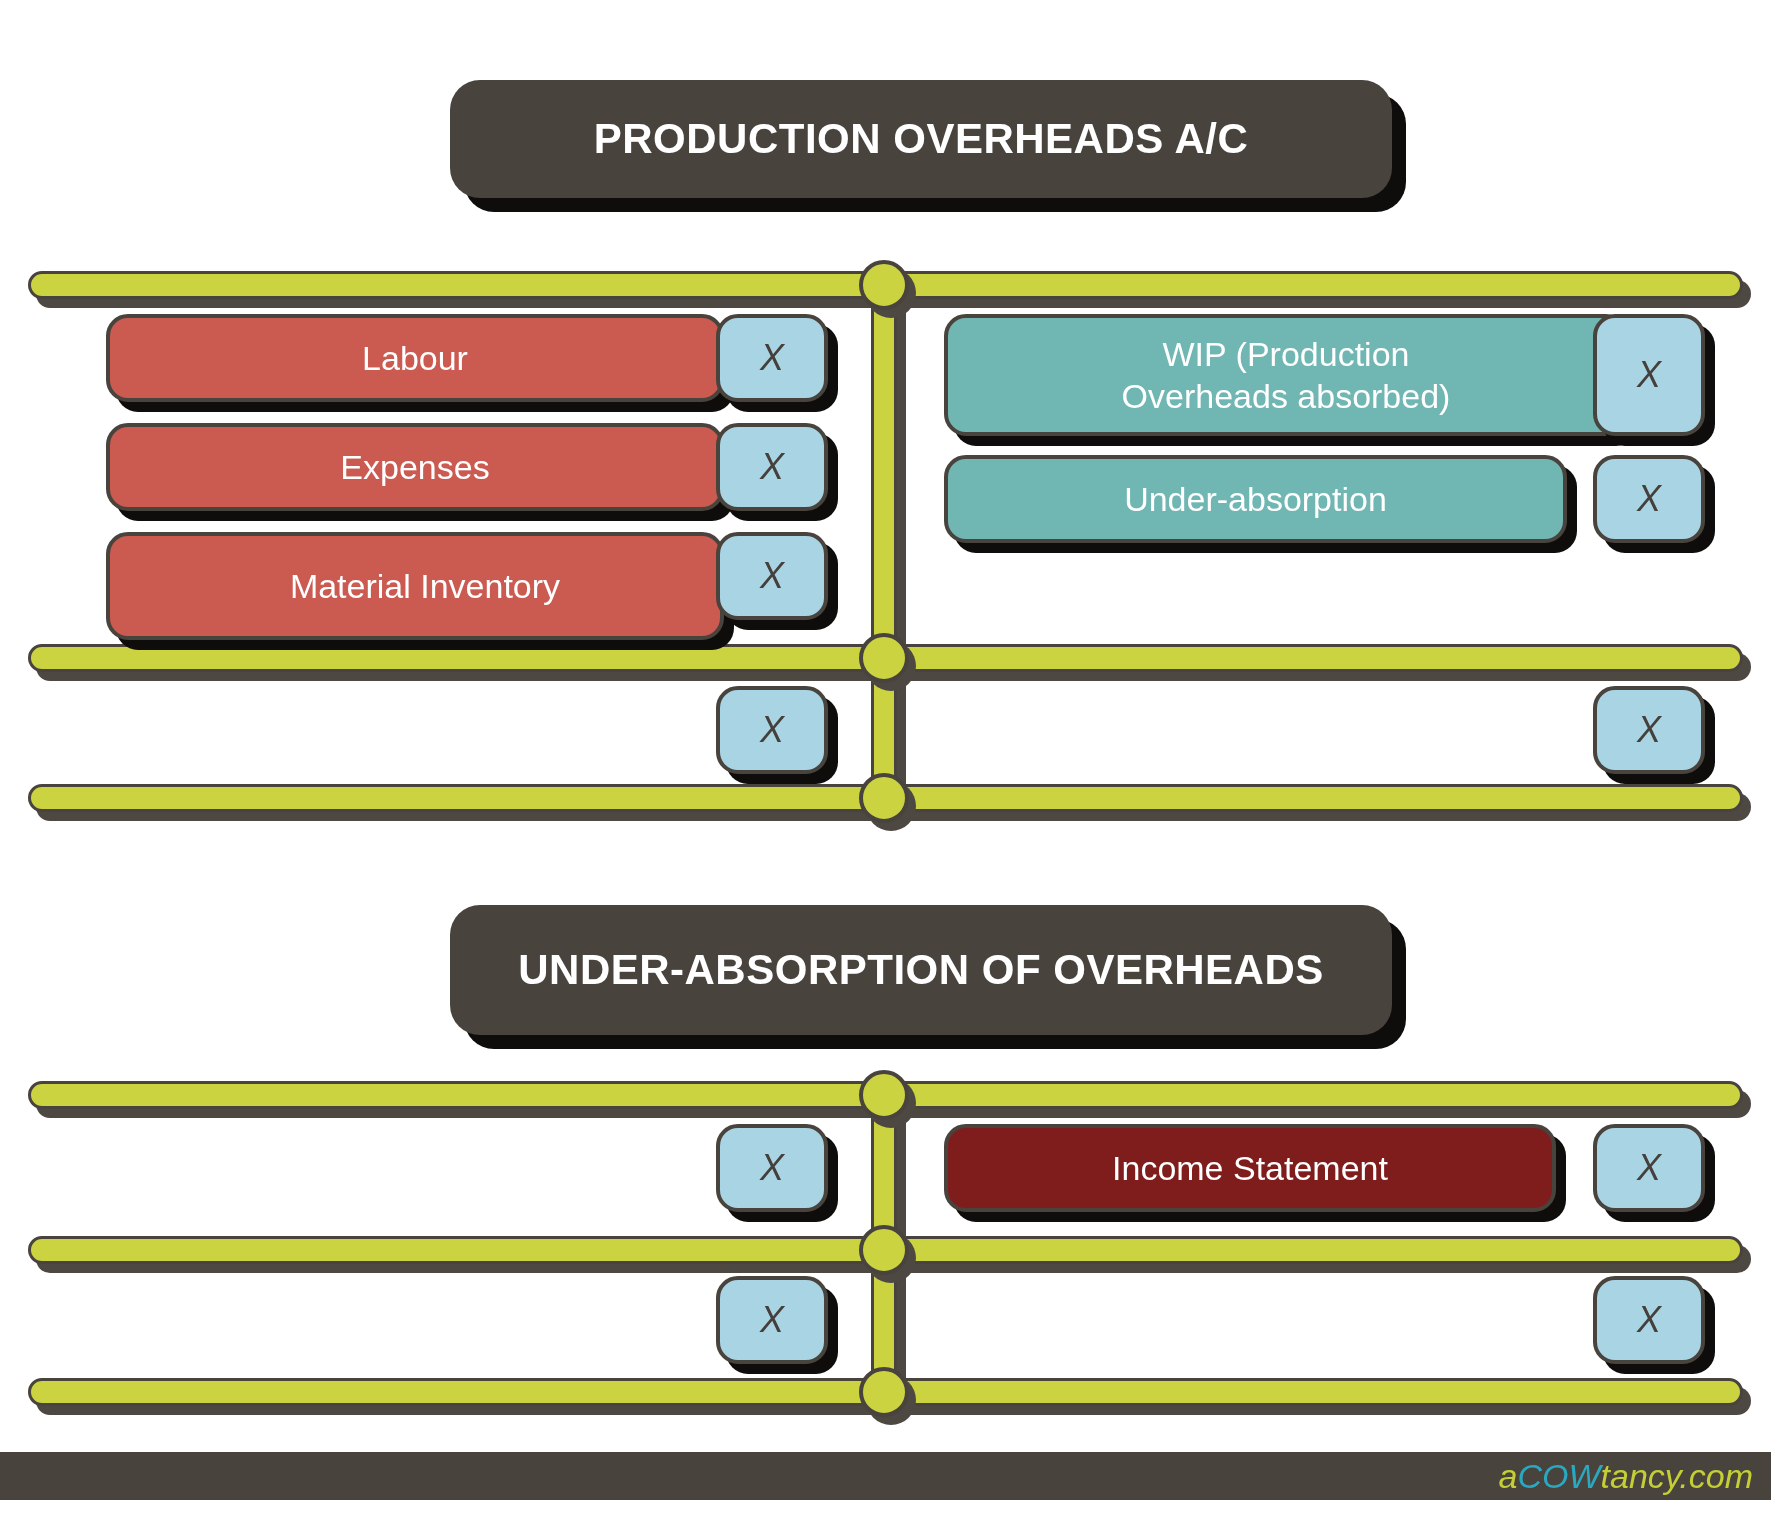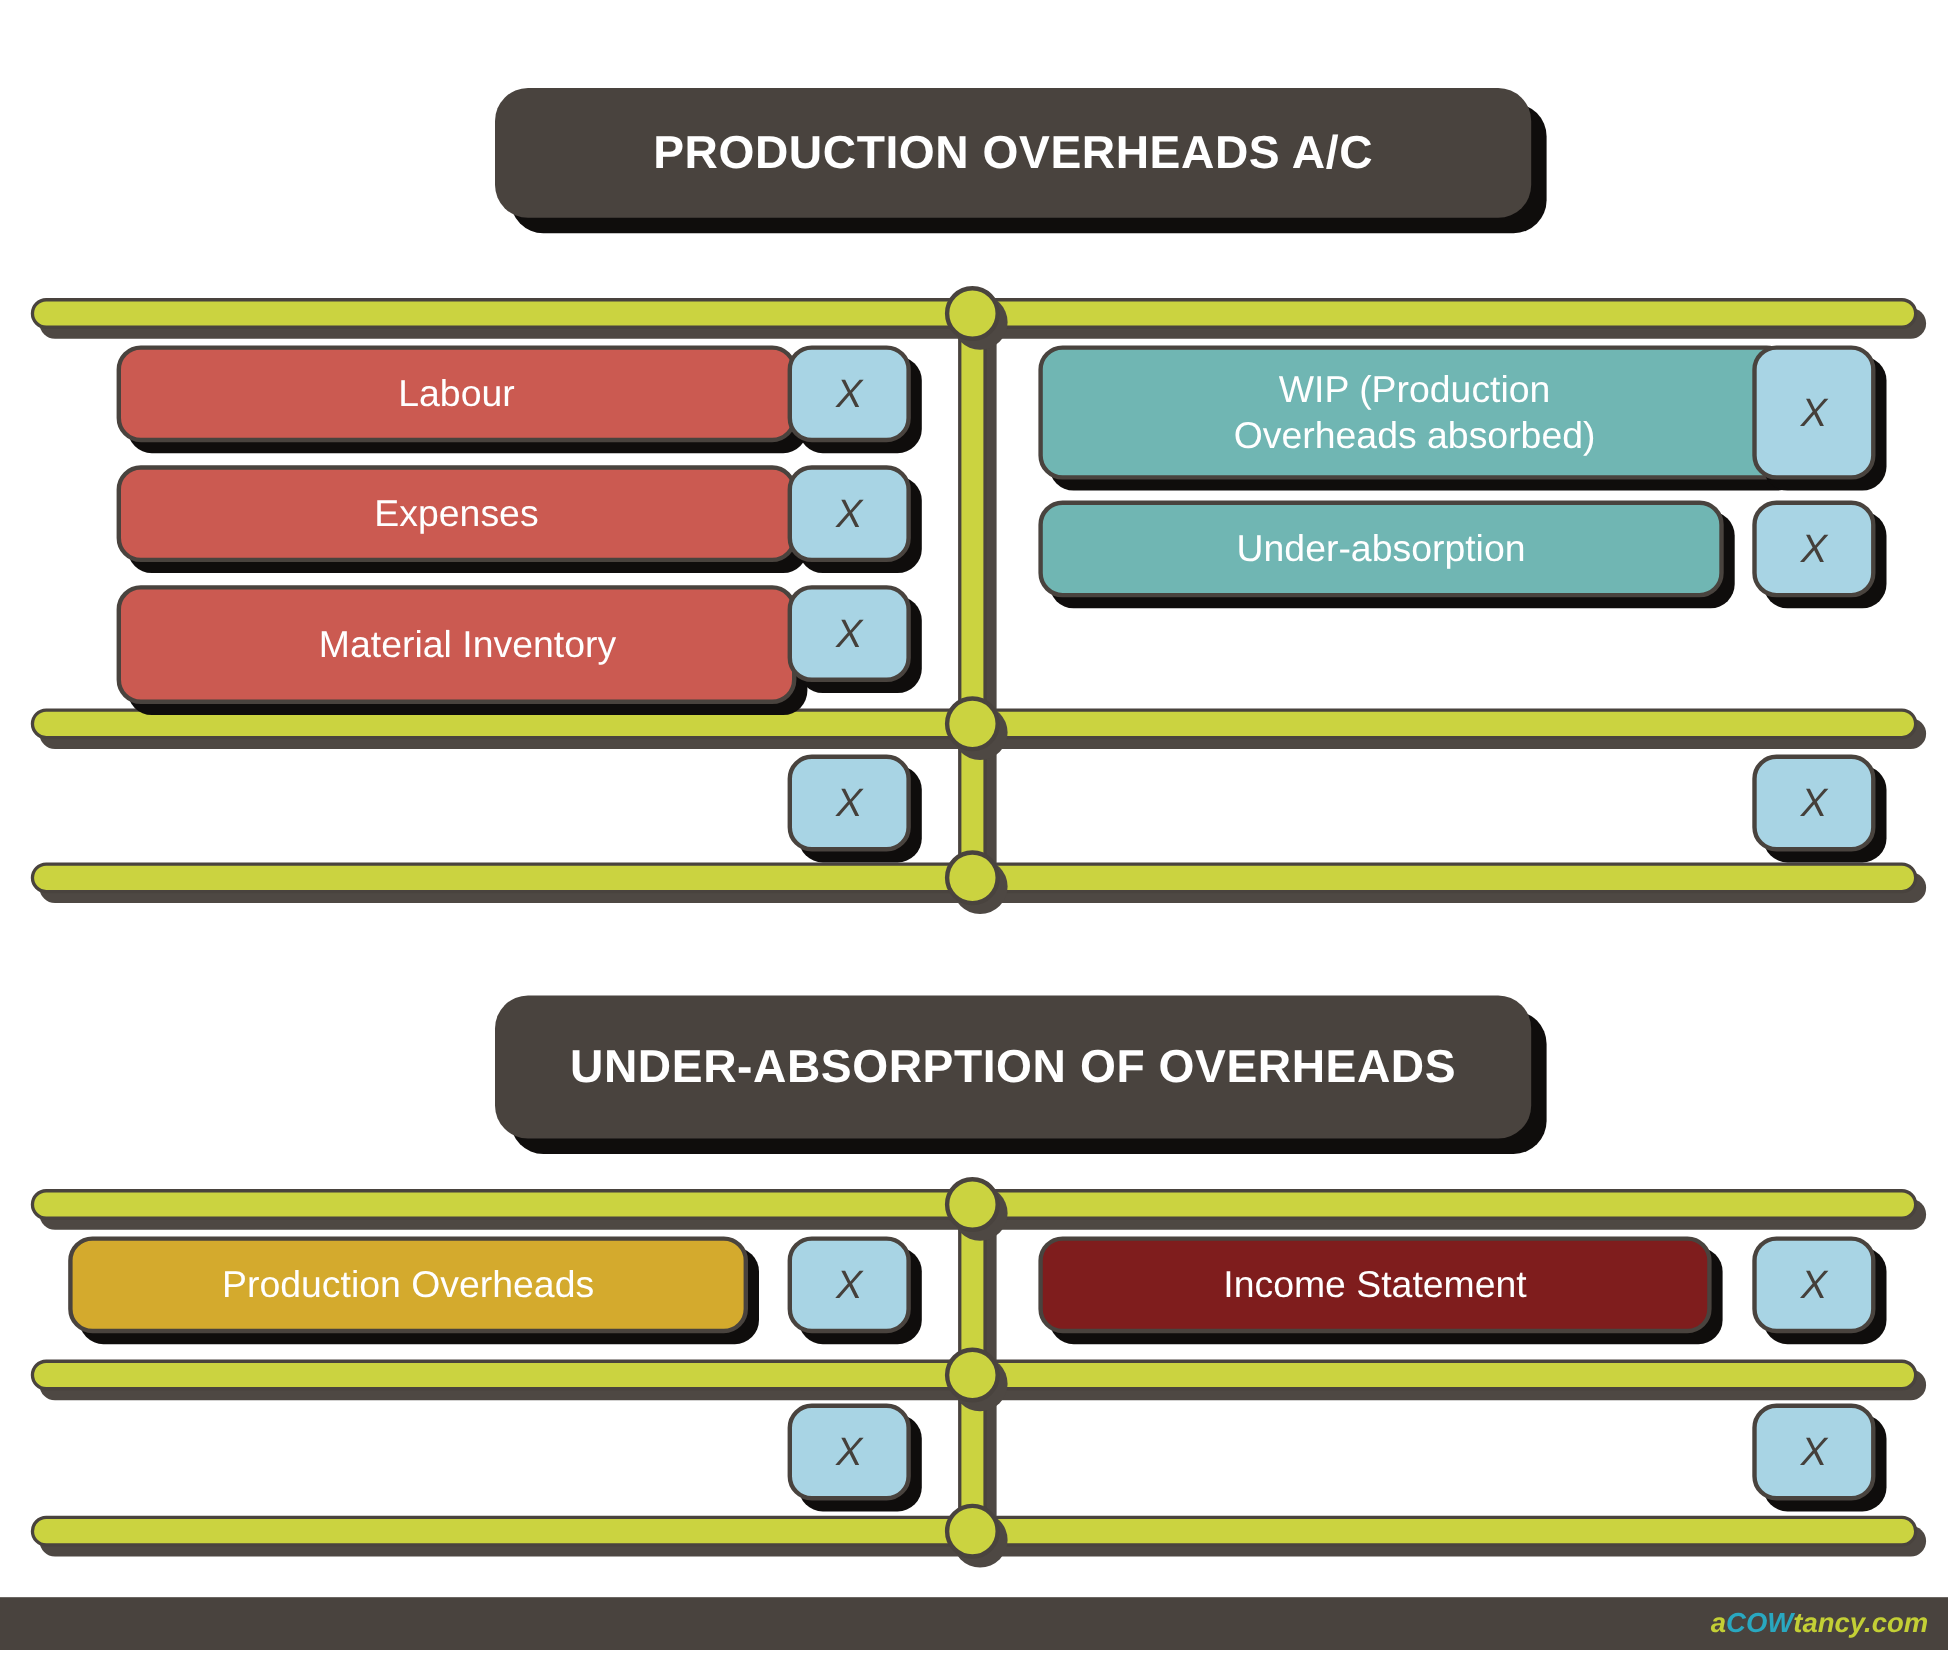--- a/index.html
+++ b/index.html
@@ -44,21 +44,21 @@
     box-shadow:10px 10px 0 #0f0d0c;background:#a8d4e4;color:#45403b;
     display:flex;align-items:center;justify-content:center;font-size:36px;
     font-style:italic;box-sizing:border-box;z-index:2;
   }
   
   .footerbar{
     position:absolute;left:0;top:1452px;width:1771px;height:48px;background:#49433e;
     display:flex;align-items:center;justify-content:flex-end;
     padding-right:18px;box-sizing:border-box;z-index:3;
   }
-  .logo{font-style:italic;font-weight:bold;font-size:25px;white-space:nowrap;}
+  .logo{font-style:italic;font-weight:normal;font-size:34px;white-space:nowrap;}
   .logo-a,.logo-rest{color:#c3cf35;}
   .logo-cow{color:#29a8c0;}
 </style>
 </head>
 <body>
 
 <div class="canvas">
 
   <div class="hdr" style="left:450px;top:80px;width:942px;height:118px;">PRODUCTION OVERHEADS A/C</div>
 
@@ -94,21 +94,20 @@
   <div class="hdr" style="left:450px;top:905px;width:942px;height:130px;">UNDER-ABSORPTION OF OVERHEADS</div>
 
   <div class="hline" style="left:28px;top:1081px;width:1715px;"></div>
   <div class="hline" style="left:28px;top:1236px;width:1715px;"></div>
   <div class="hline" style="left:28px;top:1378px;width:1715px;"></div>
   <div class="vline" style="left:871px;top:1090px;height:310px;"></div>
   <div class="junction" style="left:859px;top:1070px;"></div>
   <div class="junction" style="left:859px;top:1225px;"></div>
   <div class="junction" style="left:859px;top:1367px;"></div>
 
-  <div class="box gold" style="left:62px;top:1124px;width:618px;height:88px;">Production Overheads</div>
   <div class="xbox" style="left:716px;top:1124px;width:112px;height:88px;">X</div>
 
   <div class="box tealdark" style="left:944px;top:1124px;width:612px;height:88px;">Income Statement</div>
   <div class="xbox" style="left:1593px;top:1124px;width:112px;height:88px;">X</div>
 
   <div class="xbox" style="left:716px;top:1276px;width:112px;height:88px;">X</div>
   <div class="xbox" style="left:1593px;top:1276px;width:112px;height:88px;">X</div>
 
   <div class="footerbar">
     <div class="logo">

